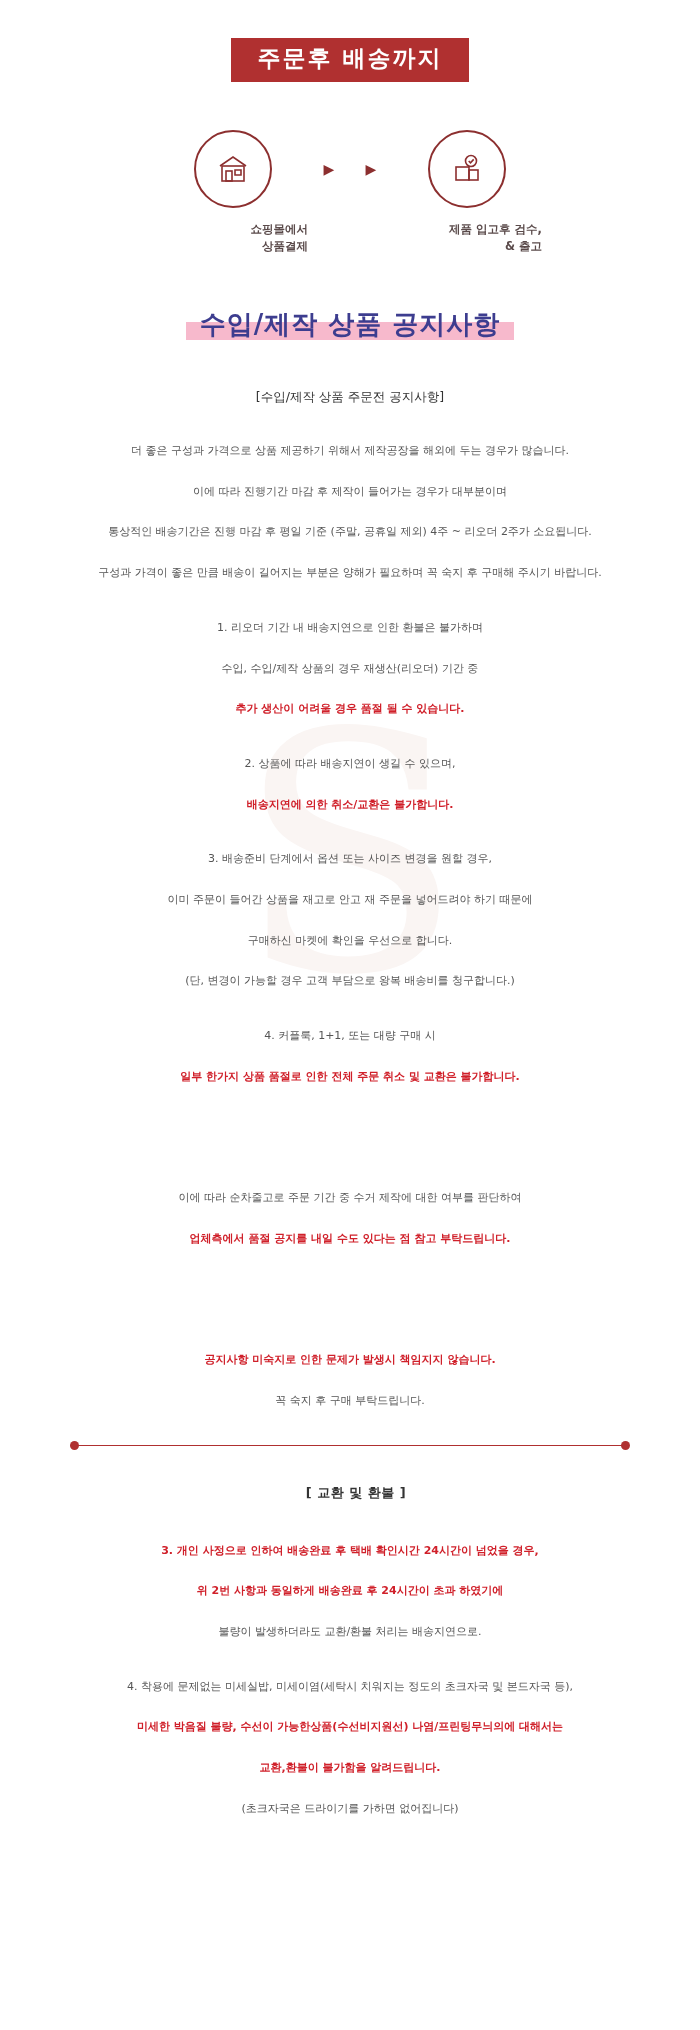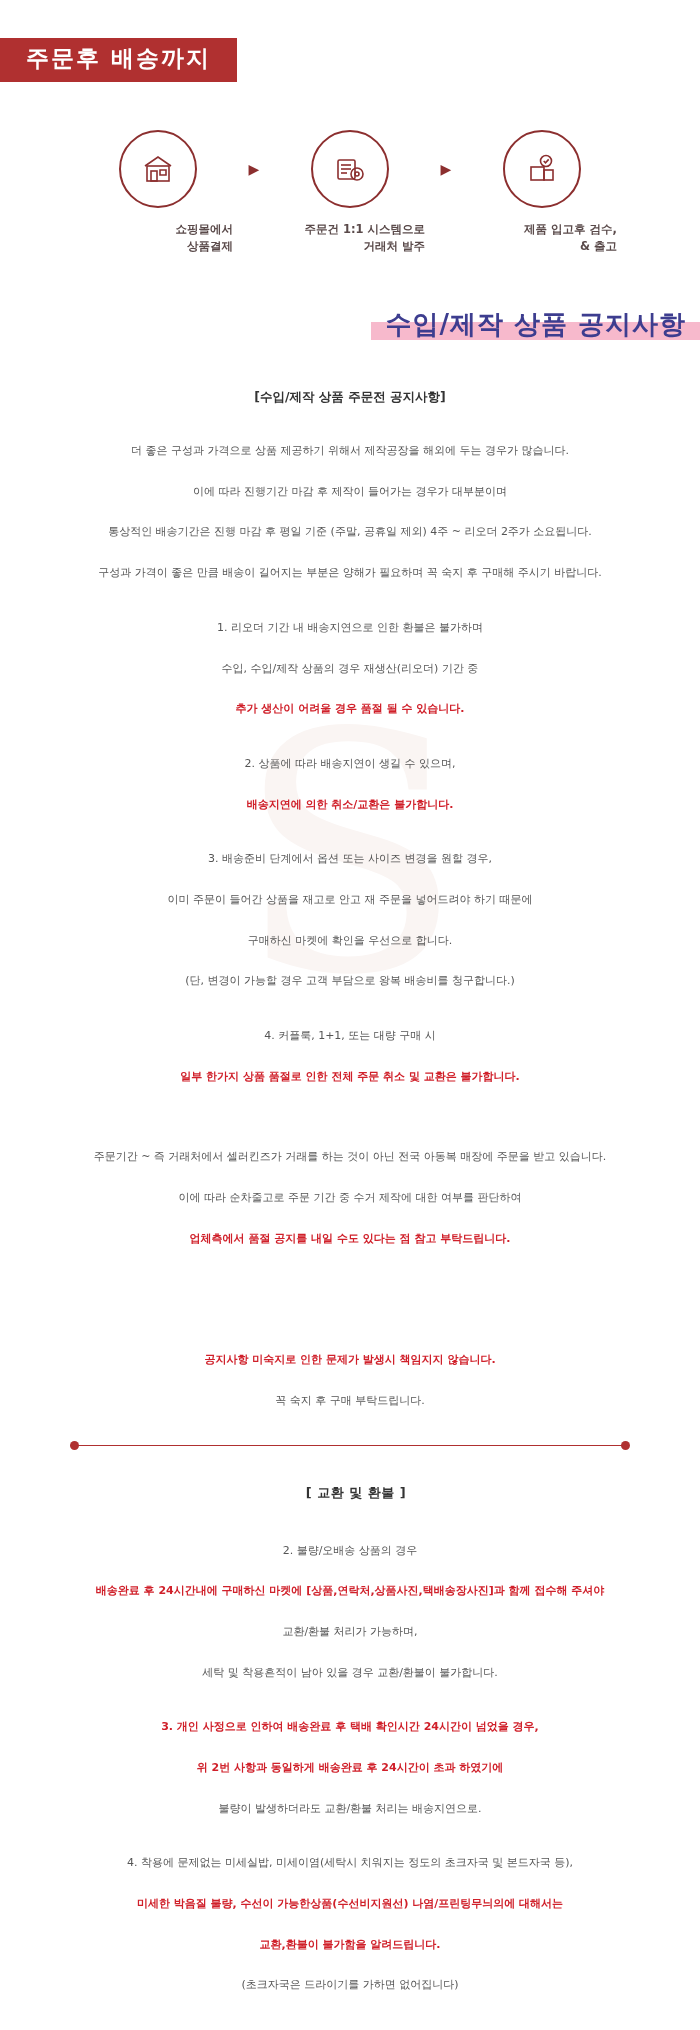--- a/index.html
+++ b/index.html
@@ -37,20 +37,21 @@
     text-align: center;
     z-index: 0;
     pointer-events: none;
     user-select: none;
   }
   .content { position: relative; z-index: 1; }
 
   
   .banner-wrap {
     padding-top: 38px;
+    text-align: center;
   }
   .banner {
     display: inline-block;
     background: #b03030;
     color: #ffffff;
     font-size: 23px;
     font-weight: bold;
     letter-spacing: 2px;
     padding: 7px 26px 9px 26px;
     line-height: 1.2;
@@ -92,21 +93,21 @@
     padding-top: 32px;
     text-align: center;
     color: #8c2f2f;
     font-size: 14px;
     line-height: 1;
   }
 
   
   .pink-title-wrap {
     margin-top: 52px;
-    text-align: right;
+    text-align: center;
   }
   .pink-title {
     display: inline-block;
     position: relative;
     font-size: 26px;
     font-weight: bold;
     color: #3d3d8f;
     letter-spacing: 1px;
     padding: 0 14px;
     line-height: 1.25;
@@ -118,21 +119,21 @@
     height: 18px;
     margin-top: -2px;
     background: #f7b9cc;
     z-index: -1;
   }
 
   
   .section { margin-top: 34px; text-align: center; }
   .sec-head {
     font-size: 12.5px;
-    font-weight: bold;
+    font-weight: normal;
     color: #333333;
     margin-bottom: 14px;
     line-height: 1.6;
     margin-top: 46px;
   }
   .para {
     font-size: 11px;
     line-height: 1.85;
     color: #555555;
     margin: 0 0 14px 0;
@@ -192,34 +193,20 @@
             <path d="M9 19 L22 10 L35 19"></path>
             <rect x="11" y="19" width="22" height="15"></rect>
             <rect x="15" y="24" width="6" height="10"></rect>
             <path d="M24 23 h6 v5 h-6 z"></path>
           </svg>
         </div>
         <div class="step-label">쇼핑몰에서
 상품결제</div>
       </div>
       <div class="arrow">▶</div>
-      <div class="step">
-        <div class="step-circle">
-          <svg width="44" height="44" viewBox="0 0 44 44" fill="none" stroke="#8c2f2f" stroke-width="1.6">
-            <rect x="10" y="13" width="17" height="19" rx="1.5"></rect>
-            <line x1="13" y1="18" x2="23" y2="18"></line>
-            <line x1="13" y1="22" x2="23" y2="22"></line>
-            <line x1="13" y1="26" x2="19" y2="26"></line>
-            <circle cx="29" cy="27" r="6"></circle>
-            <circle cx="29" cy="27" r="2"></circle>
-          </svg>
-        </div>
-        <div class="step-label">주문건 1:1 시스템으로
-거래처 발주</div>
-      </div>
       <div class="arrow">▶</div>
       <div class="step">
         <div class="step-circle">
           <svg width="44" height="44" viewBox="0 0 44 44" fill="none" stroke="#8c2f2f" stroke-width="1.6">
             <rect x="11" y="20" width="13" height="13"></rect>
             <rect x="24" y="23" width="9" height="10"></rect>
             <circle cx="26" cy="14" r="5.5"></circle>
             <path d="M23.7 14 l1.8 1.8 l3.2 -3.4"></path>
           </svg>
         </div>
@@ -263,21 +250,21 @@
       </p>
 
       <p class="para">
         <span>4. 커플룩, 1+1, 또는 대량 구매 시</span><br>
         <span class="red">일부 한가지 상품 품절로 인한 전체 주문 취소 및 교환은 불가합니다.</span>
       </p>
 
       <div class="spacer-lg"></div>
 
       <p class="para">
-        <span>주문기간 ~ 즉 거래처에서 셀러킨즈가 거래를 하는 것이 아닌 전국 아동복 매장에 주문을 받고 있습니다.</span><br>
+        <br>
         <span>이에 따라 순차줄고로 주문 기간 중 수거 제작에 대한 여부를 판단하여</span><br>
         <span class="red">업체측에서 품절 공지를 내일 수도 있다는 점 참고 부탁드립니다.</span>
       </p>
 
       <div class="spacer-lg"></div>
 
       <p class="para">
         <br>
         <span class="red">공지사항 미숙지로 인한 문제가 발생시 책임지지 않습니다.</span><br>
         <span>꼭 숙지 후 구매 부탁드립니다.</span>
@@ -287,26 +274,20 @@
     <div class="divider">
       <span class="dot l"></span>
       <span class="line"></span>
       <span class="dot r"></span>
     </div>
 
     <div class="section">
       <div class="sec-title">[ 교환 및 환불 ]</div>
 
 
-      <p class="para">
-        <span>2. 불량/오배송 상품의 경우</span><br>
-        <span class="red">배송완료 후 24시간내에 구매하신 마켓에 [상품,연락처,상품사진,택배송장사진]과 함께 접수해 주셔야</span><br>
-        <span>교환/환불 처리가 가능하며,</span><br>
-        <span>세탁 및 착용흔적이 남아 있을 경우 교환/환불이 불가합니다.</span>
-      </p>
 
       <p class="para">
         <span class="red">3. 개인 사정으로 인하여 배송완료 후 택배 확인시간 24시간이 넘었을 경우,</span><br>
         <span class="red">위 2번 사항과 동일하게 배송완료 후 24시간이 초과 하였기에</span><br>
         <span>불량이 발생하더라도 교환/환불 처리는 배송지연으로.</span>
       </p>
 
       <p class="para">
         <span>4. 착용에 문제없는 미세실밥, 미세이염(세탁시 치워지는 정도의 초크자국 및 본드자국 등),</span><br>
         <span class="red">미세한 박음질 불량, 수선이 가능한상품(수선비지원선) 나염/프린팅무늬의에 대해서는</span><br>

